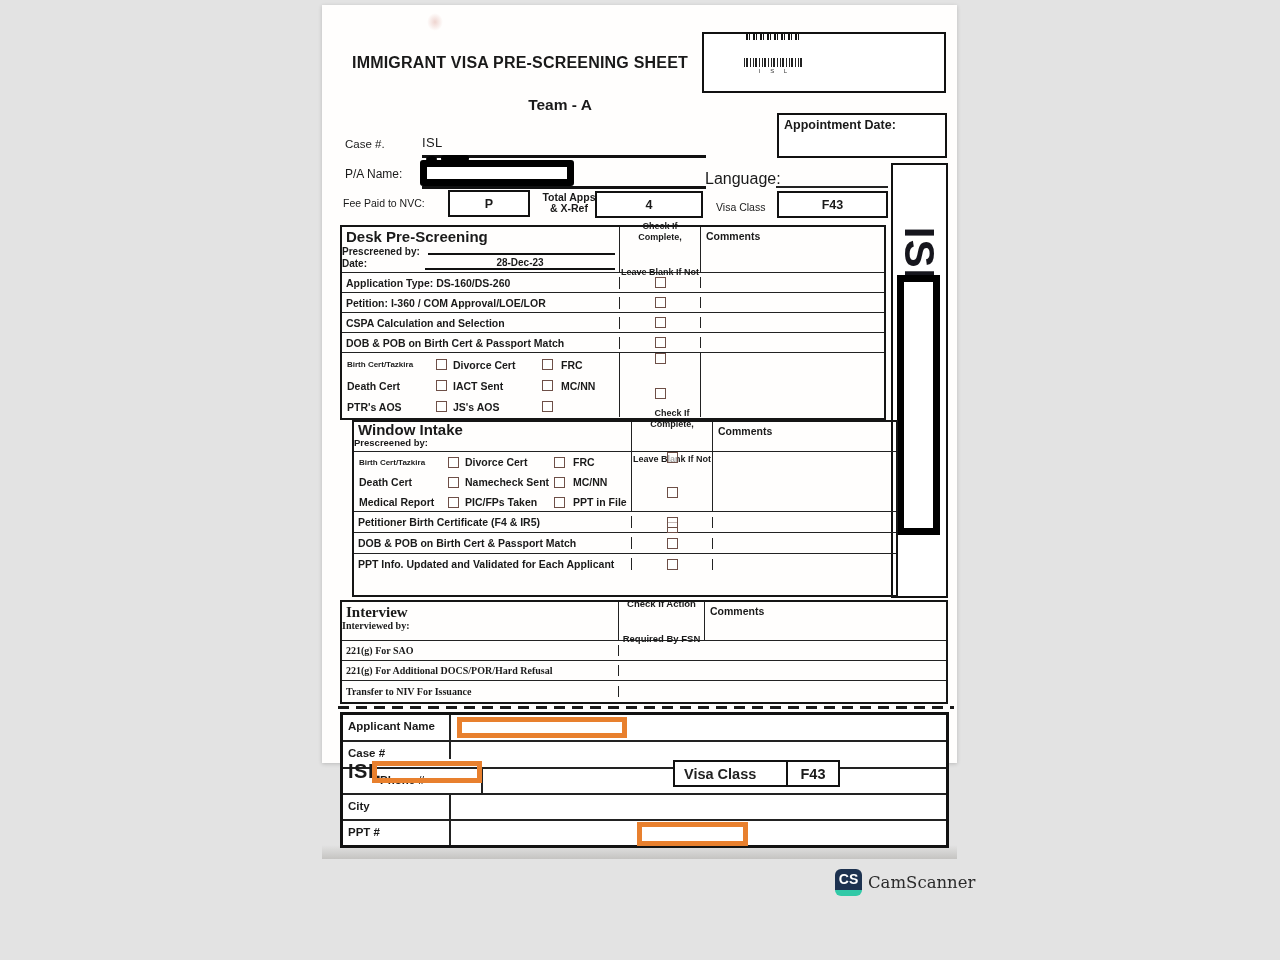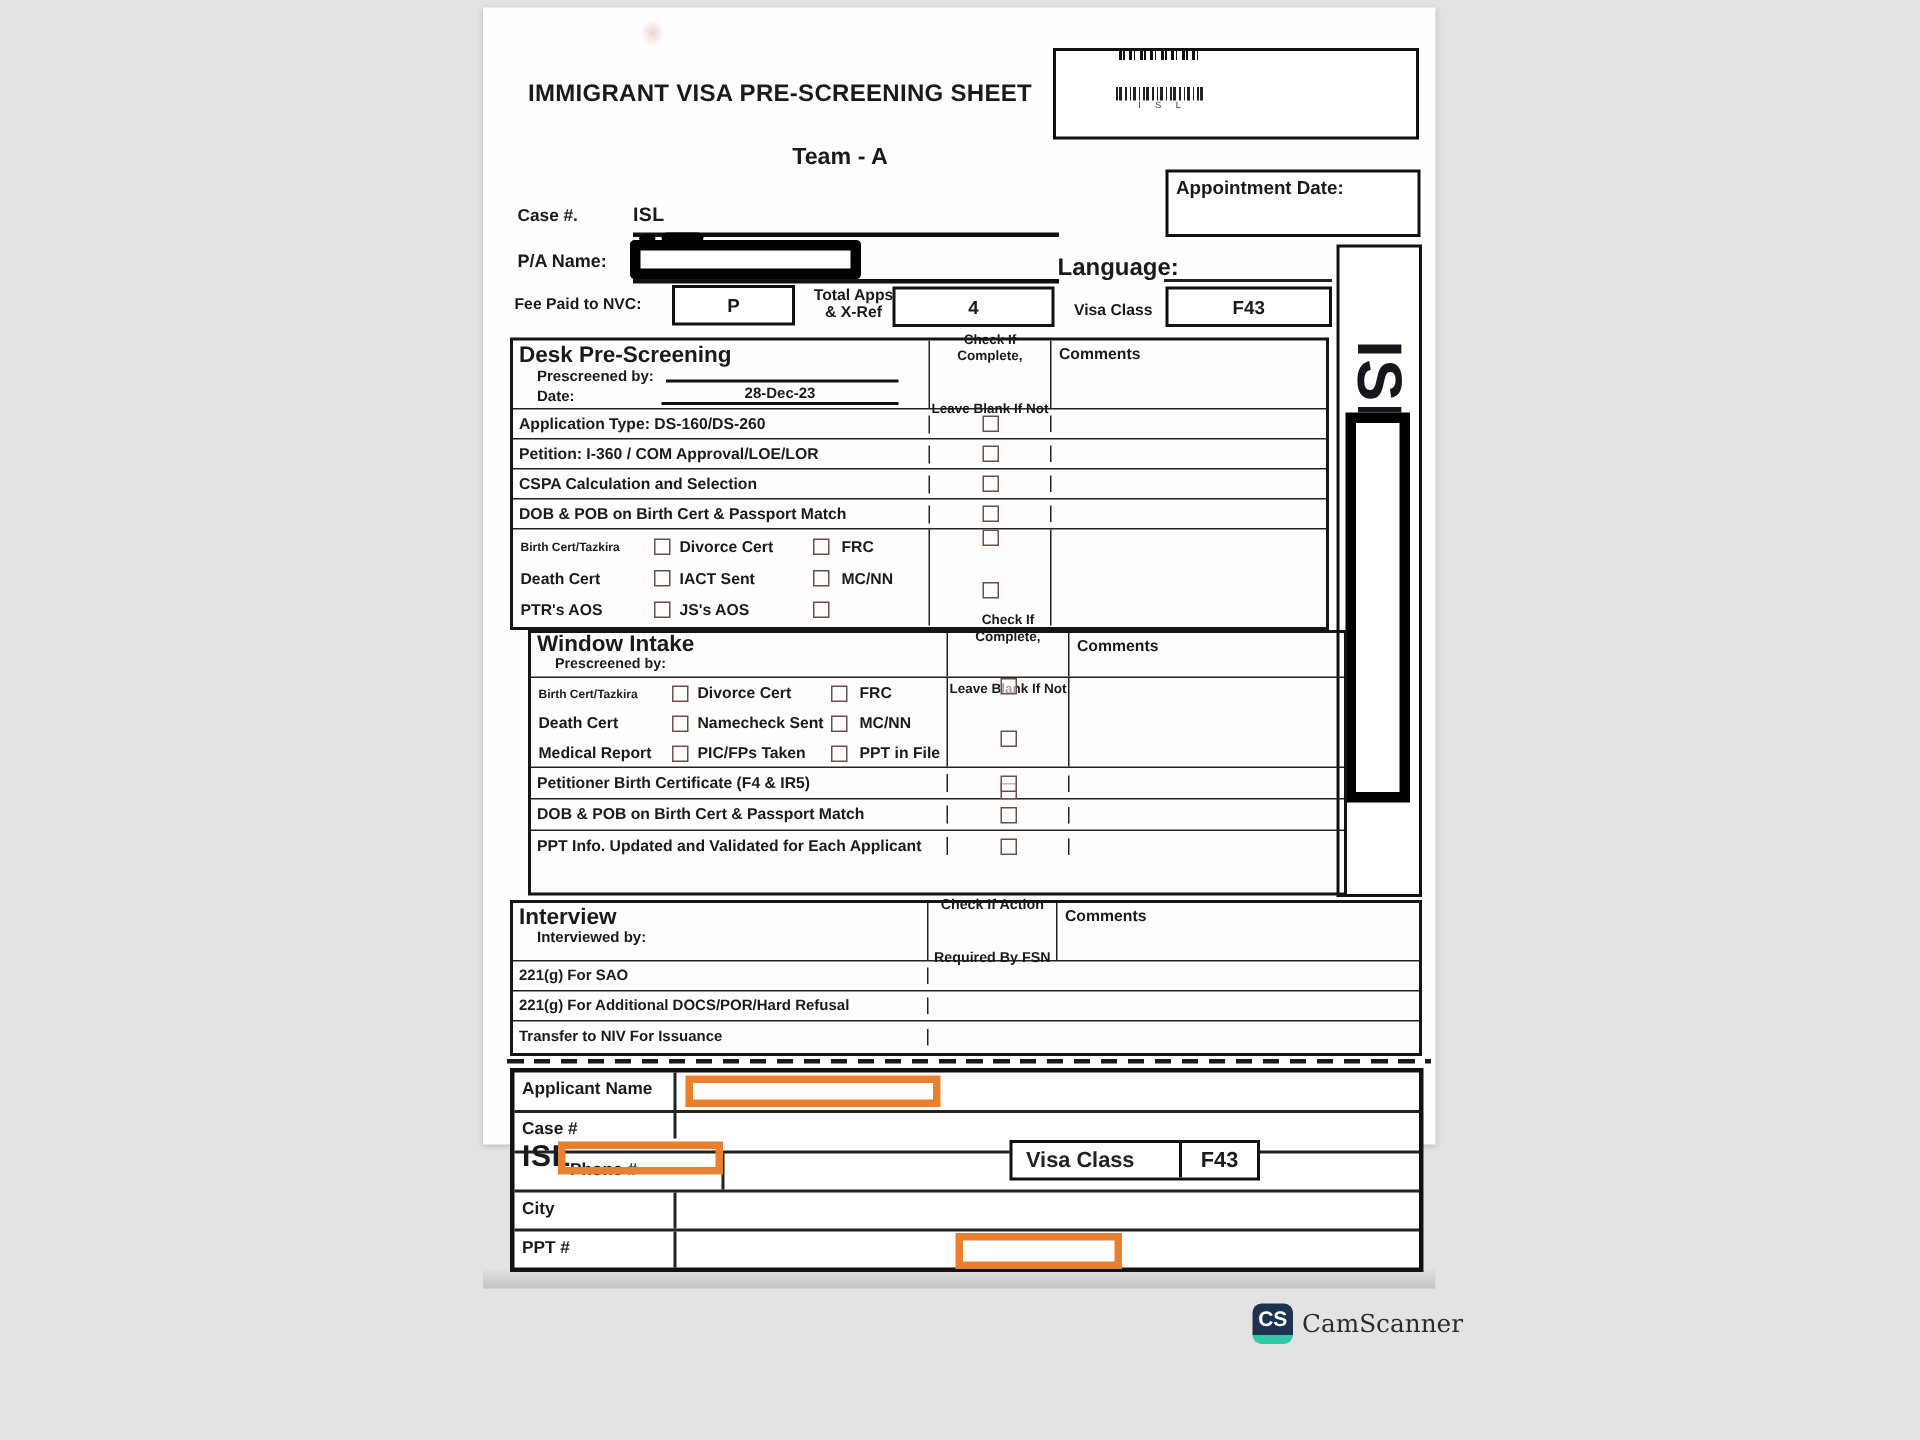--- a/index.html
+++ b/index.html
@@ -19,21 +19,21 @@
   .bc-frag { position: absolute; left: 42px; top: 0px; width: 54px; height: 6px;
              background: repeating-linear-gradient(90deg,#111 0 2px,#fff 2px 3px,#111 3px 4px,#fff 4px 7px); }
   .bc-bars { position: absolute; left: 40px; top: 24px; width: 58px; height: 9px;
              background: repeating-linear-gradient(90deg,#222 0 1px,#fff 1px 2px,#222 2px 4px,#fff 4px 6px,#222 6px 7px,#fff 7px 9px); }
   .bc-text { position: absolute; left: 40px; top: 34px; width: 62px; text-align: center;
              font-size: 6px; letter-spacing: 4px; color: #333; }
 
   .appt-box { left: 455px; top: 108px; width: 170px; height: 45px; border: 2.5px solid #111;
               padding: 3px 5px; font-weight: 700; font-size: 12.5px; background: #fff; }
 
-  .lbl { font-weight: 700; }
+  .lbl { font-weight: 400; }
   .case-label { left: 23px; top: 133px; font-size: 11.5px; }
   .case-value { left: 100px; top: 130px; font-size: 13px; letter-spacing: .3px; }
   .case-line  { left: 100px; top: 150px; width: 284px; height: 2.5px; background: #111; }
 
   .pa-label { left: 23px; top: 162px; font-size: 12px; }
   .pa-redact { left: 98px; top: 155px; width: 154px; height: 26px; border: 7px solid #000;
                border-radius: 3px; background: #fff; }
   .blob1 { left: 104px; top: 151px; width: 11px; height: 6px; background:#000; border-radius: 50%; }
   .blob2 { left: 119px; top: 150px; width: 28px; height: 7px; background:#000; border-radius: 4px; }
   .pa-line { left: 100px; top: 181px; width: 284px; height: 2.5px; background: #111; }
@@ -58,24 +58,24 @@
                   border: 7px solid #000; background: #fff; }
 
   
   .tbl { position: absolute; border: 2.5px solid #151515; background: transparent; }
   .trow { display: flex; border-top: 1.5px solid #222; }
   .trow.first { border-top: none; }
   .c1 { border-right: 1.5px solid #222; overflow: hidden; }
   .c2 { border-right: 1.5px solid #222; display: flex; align-items: center; justify-content: center; gap: 24px; }
   .c3 { flex: 1; }
   .desk .c1, .win .c1 { width: 278px; } .desk .c2, .win .c2 { width: 81px; }
-  .int .c1 { width: 277px; } .int .c2 { width: 86px; }
+  .int .c1 { width: 277px; font-family: Liberation Serif, serif; } .int .c2 { width: 86px; }
 
   .sec-title { font-weight: 700; font-size: 15px; line-height: 16px; padding: 2px 4px 0; }
-  .hrow { display: flex; align-items: flex-end; padding: 0 16px; font-size: 10px; font-weight: 700; }
+  .hrow { display: flex; align-items: center; padding: 0 0; font-size: 10px; font-weight: 700; }
   .sig { flex: 1; border-bottom: 2px solid #111; margin: 0 4px 2px 8px; height: 10px; }
   .dateline { flex: 1; border-bottom: 2px solid #111; margin: 0 4px 0 58px; text-align: center; font-size: 10px; font-weight: 700; }
   .chk-hdr { flex-direction: column; font-weight: 700; font-size: 9px; line-height: 11px; text-align: center; justify-content: center; }
   .cmt-hdr { font-weight: 700; font-size: 10.5px; padding: 3px 5px; }
 
   .rtext { font-size: 10.5px; font-weight: 700; padding-left: 4px; align-self: center; white-space: nowrap; }
   .rowc { align-items: center; }
   .cb { width: 11px; height: 11px; border: 1.6px solid #6e4f47; background: rgba(255,255,255,.6); flex: none; }
   .stack { flex-direction: column; justify-content: flex-start; }
   .stack .srow { height: 20px; display: flex; align-items: center; justify-content: center; width: 100%; }

